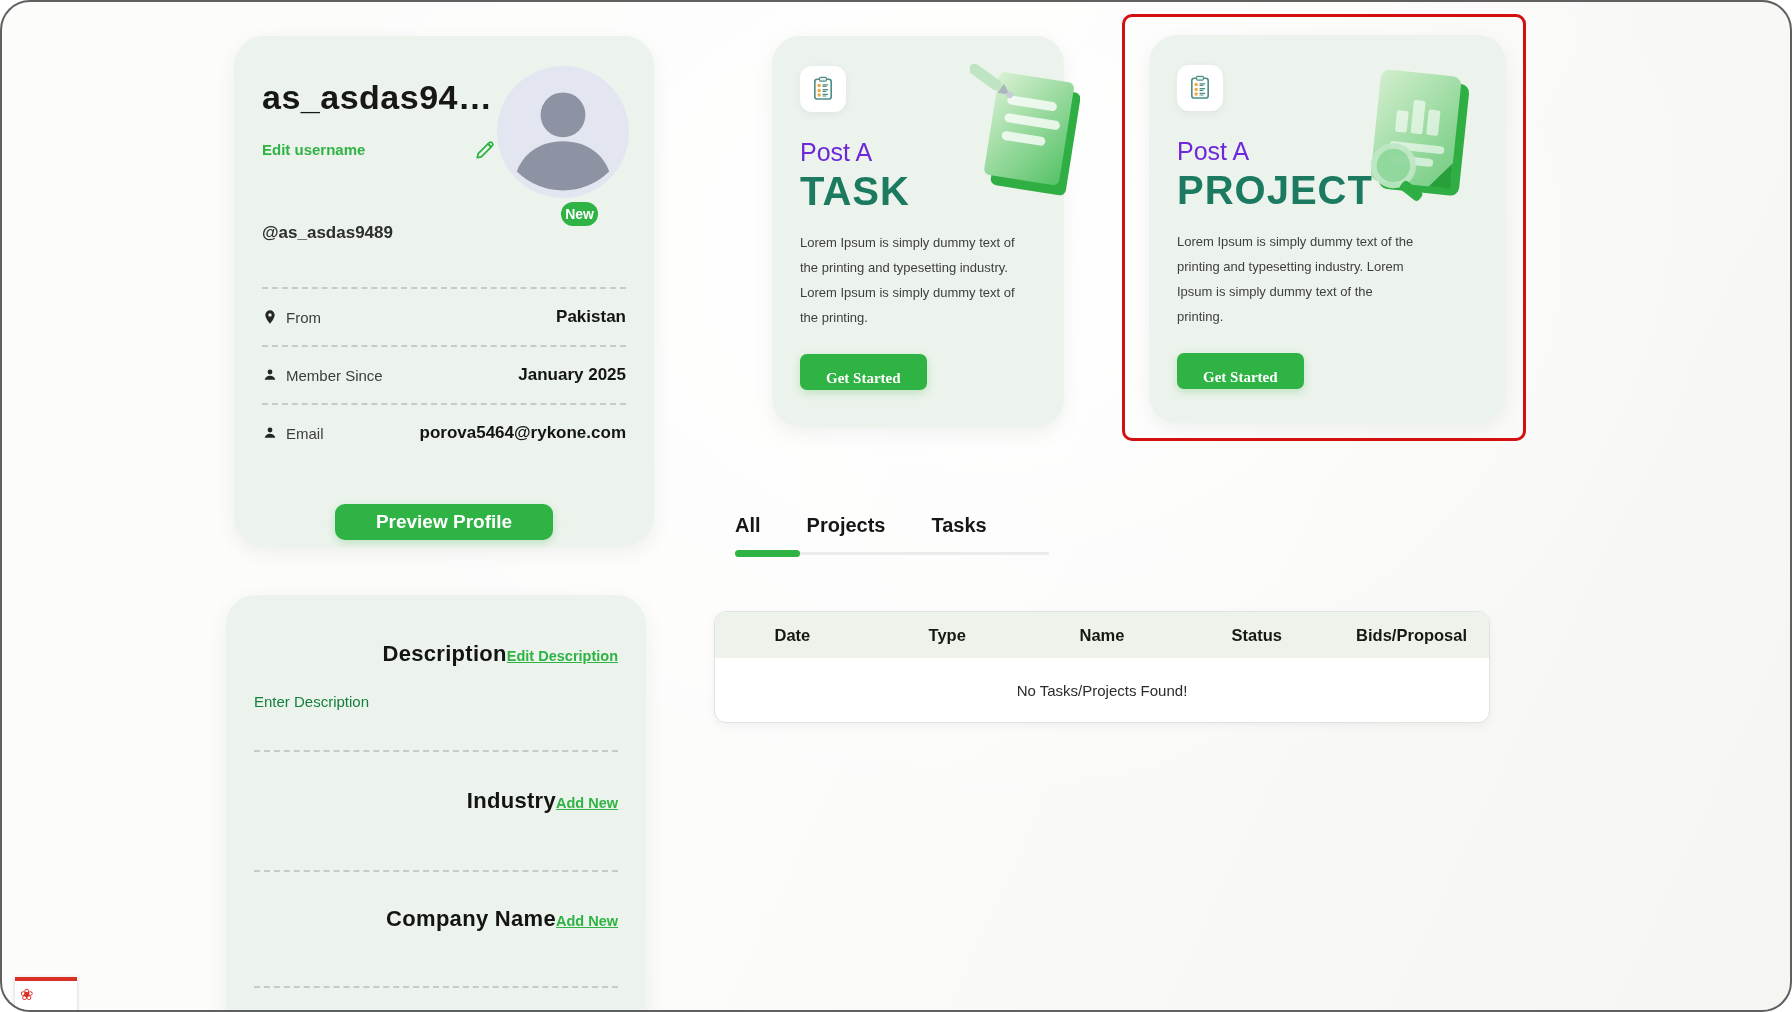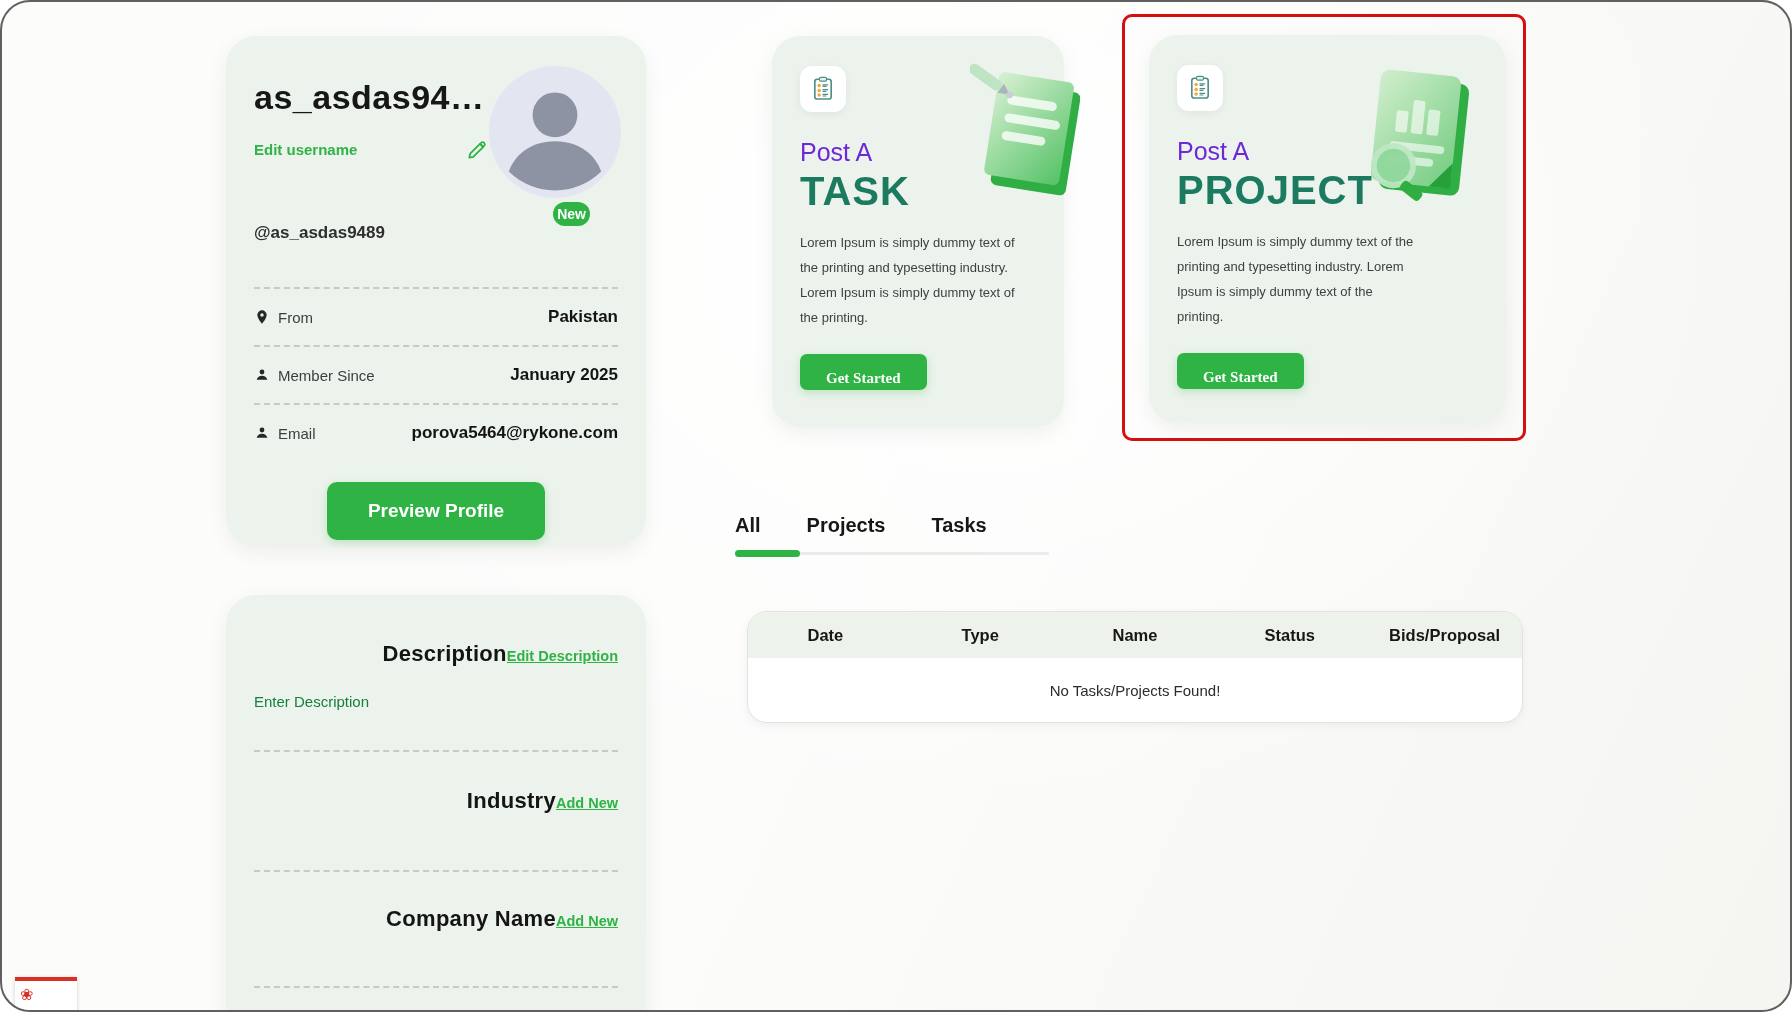--- a/index.html
+++ b/index.html
@@ -6,38 +6,38 @@
     font-family:"Liberation Sans","DejaVu Sans",sans-serif;}
   .viewport{position:absolute;inset:0;box-sizing:border-box;border:2px solid #606060;
     border-radius:30px;overflow:hidden;
     background:
       radial-gradient(ellipse at 55% 25%, #ffffff 0%, rgba(255,255,255,0) 55%),
       linear-gradient(115deg,#fcfcfb 45%,#f5f5f2 100%);}
   .card{position:absolute;background:#ecf3ec;border-radius:30px;
     box-shadow:0 6px 18px rgba(110,130,110,.10);}
 
   
-  .profile-card{left:224px;top:34px;width:420px;height:510px;padding:42px 28px 0;box-sizing:border-box;}
+  .profile-card{left:232px;top:34px;width:420px;height:510px;padding:42px 28px 0;box-sizing:border-box;}
   .username{margin:0;font-size:34px;font-weight:bold;color:#171717;letter-spacing:.5px;}
   .edit-row{margin-top:24px;position:relative;height:22px;width:240px;}
   .edit-link{color:#2eb344;font-size:15px;font-weight:bold;cursor:pointer;}
   .edit-pencil{position:absolute;left:212px;top:-2px;width:22px;height:22px;cursor:pointer;}
   .avatar{position:absolute;top:30px;right:25px;width:132px;height:132px;border-radius:50%;
     background:#e3e6f0;overflow:hidden;}
   .avatar svg{width:100%;height:100%;}
   .new-badge{position:absolute;top:166px;right:56px;background:#2eb344;color:#fff;
     font-size:14px;font-weight:bold;padding:4px 4px;border-radius:14px;}
   .handle{margin-top:60px;font-size:17px;font-weight:bold;color:#2e2e2e;}
   .rows{margin-top:44px;border-top:2px dashed #c7cac5;}
   .info-row{display:flex;align-items:center;height:56px;border-bottom:2px dashed #c7cac5;}
   .info-row:last-child{border-bottom:none;}
   .info-label{display:flex;align-items:center;gap:8px;font-size:15px;color:#3d3d3d;}
   .info-label svg{width:16px;height:16px;}
   .info-value{margin-left:auto;font-size:17px;font-weight:bold;color:#141414;}
-  .preview-btn{position:absolute;left:50%;transform:translateX(-50%);bottom:6px;width:218px;height:58px;
+  .preview-btn{position:absolute;left:50%;transform:translateX(-50%);bottom:6px;width:218px;height:36px;
     background:#2eb344;border:none;border-radius:10px;color:#fff;font-size:19px;font-weight:bold;
     font-family:inherit;cursor:pointer;box-shadow:0 3px 8px rgba(46,179,68,.25);}
 
   
   .post-card{padding:30px 28px;box-sizing:border-box;border-radius:28px;}
   .task-card{left:770px;top:34px;width:292px;height:391px;}
   .project-card{left:1147px;top:33px;width:357px;height:388px;}
   .icon-tile{width:46px;height:46px;background:#fff;border-radius:12px;display:flex;
     align-items:center;justify-content:center;box-shadow:0 2px 8px rgba(0,0,0,.06);}
   .icon-tile svg{width:28px;height:28px;}
@@ -54,22 +54,22 @@
     box-sizing:border-box;border:3px solid #d40f0f;border-radius:10px;pointer-events:none;z-index:5;}
 
   
   .tabs{position:absolute;left:733px;top:512px;}
   .tab-row{display:flex;gap:46px;}
   .tab{font-size:20px;font-weight:bold;color:#171717;cursor:pointer;}
   .tab-track{margin-top:15px;width:314px;height:3px;background:#ebebeb;border-radius:2px;position:relative;}
   .tab-indicator{position:absolute;left:0;top:-2px;width:65px;height:7px;border-radius:4px;background:#2eb344;}
 
   
-  .data-table{position:absolute;left:745px;top:609px;width:774px;background:#fff;border:1px solid #e2e2e2;
-    border-radius:20px;overflow:hidden;box-shadow:0 3px 10px rgba(0,0,0,.05);}
+  .data-table{position:absolute;left:712px;top:609px;width:774px;background:#fff;border:1px solid #e2e2e2;
+    border-radius:12px;overflow:hidden;box-shadow:0 3px 10px rgba(0,0,0,.05);}
   .table-head{display:flex;align-items:center;height:46px;background:#edf3ea;}
   .th{flex:1;text-align:center;font-size:16.5px;font-weight:bold;color:#181813;}
   .table-empty{height:64px;display:flex;align-items:center;justify-content:center;
     font-size:15px;color:#2c2c2c;}
 
   
   .details-card{left:224px;top:593px;width:420px;height:560px;padding:46px 28px 0;box-sizing:border-box;}
   .sec-head{display:flex;align-items:baseline;justify-content:flex-end;}
   .sec-title{font-size:22px;font-weight:bold;color:#141414;letter-spacing:.3px;}
   .sec-action{font-size:14.5px;font-weight:bold;color:#2eb344;text-decoration:underline;cursor:pointer;}

